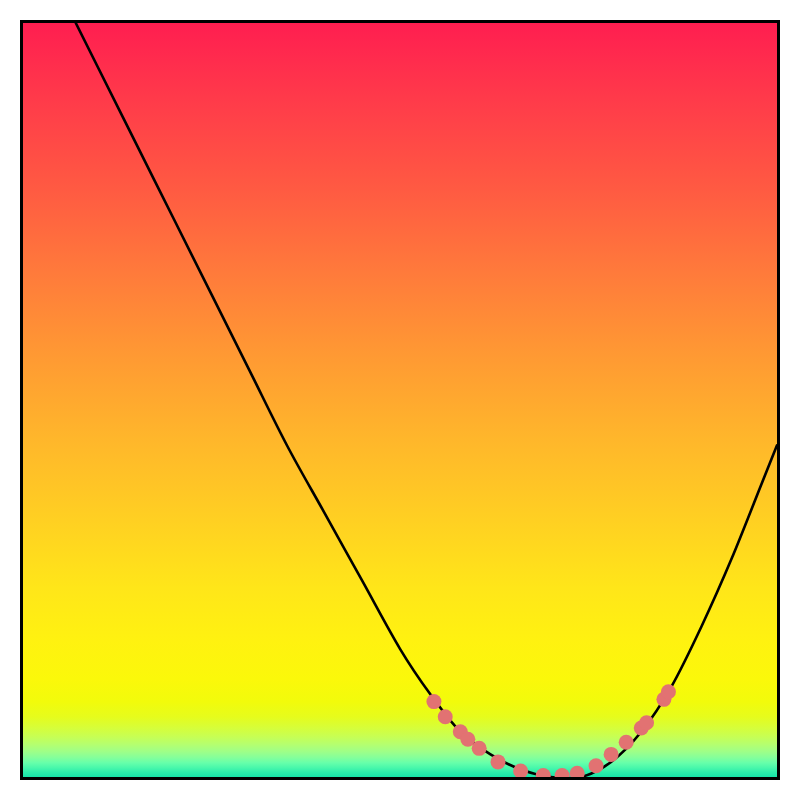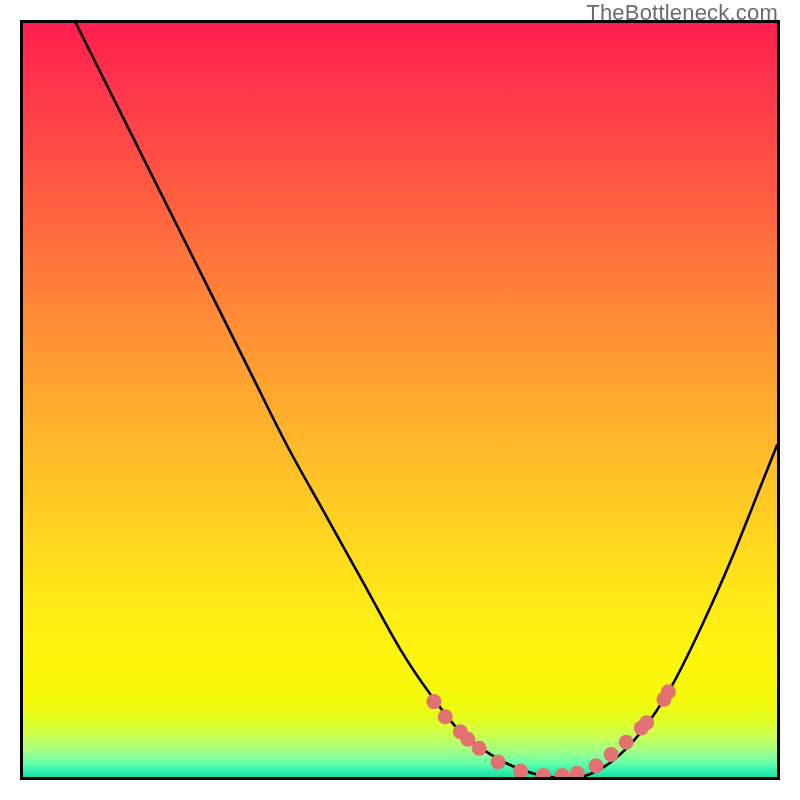--- a/index.html
+++ b/index.html
@@ -80,21 +80,20 @@
   }
   .dot {
     fill: #e27272;
     stroke: none;
   }
 </style>
 </head>
 <body>
 
 <div class="frame">
-  <div class="attrib">TheBottleneck.com</div>
 
   <div class="plot-area">
     <div class="grad-upper"></div>
 
     <svg class="curve-layer" viewBox="0 0 754 754" preserveAspectRatio="none">
       <path id="curve-path" class="curve-path" d="M 52.78000000000001,0 C 56.55000000000001,7.540000000000002 65.34666666666668,25.133333333333344 75.4,45.24000000000001 C 85.45333333333333,65.34666666666668 100.53333333333333,95.50666666666666 113.1,120.63999999999999 C 125.66666666666666,145.7733333333333 138.23333333333335,170.90666666666664 150.8,196.03999999999996 C 163.36666666666667,221.1733333333333 175.93333333333334,246.30666666666667 188.5,271.44 C 201.06666666666666,296.5733333333333 213.63333333333333,321.70666666666665 226.2,346.84 C 238.76666666666665,371.9733333333333 251.33333333333331,398.36333333333334 263.9,422.24 C 276.46666666666664,446.1166666666667 289.03333333333336,467.48 301.6,490.1 C 314.1666666666667,512.72 326.73333333333335,535.34 339.3,557.96 C 351.8666666666667,580.58 365.69,606.9699999999999 377,625.8199999999999 C 388.31,644.67 397.1066666666667,657.2366666666666 407.16,671.06 C 417.21333333333337,684.8833333333333 427.26666666666665,698.7066666666667 437.32,708.76 C 447.37333333333333,718.8133333333333 457.4266666666667,725.0966666666667 467.48,731.38 C 477.53333333333336,737.6633333333333 487.5866666666667,742.69 497.64000000000004,746.46 C 507.6933333333334,750.23 517.7466666666667,752.7433333333333 527.8,754 C 537.8533333333332,755.2566666666667 547.9066666666668,756.5133333333333 557.96,754 C 568.0133333333333,751.4866666666667 578.0666666666667,746.4599999999999 588.12,738.92 C 598.1733333333333,731.38 608.2266666666667,721.3266666666666 618.28,708.76 C 628.3333333333333,696.1933333333334 638.3866666666665,681.1133333333333 648.4399999999999,663.52 C 658.4933333333333,645.9266666666666 668.5466666666666,624.5633333333334 678.6,603.2 C 688.6533333333334,581.8366666666667 698.7066666666667,559.2166666666667 708.76,535.34 C 718.8133333333333,511.46333333333337 731.38,478.79 738.92,459.94 C 746.4599999999999,441.09 751.4866666666667,428.5233333333333 754,422.24"></path>
       <g id="dots-group">
           <circle cx="410.93" cy="678.6" r="7.5" class="dot"></circle>
           <circle cx="422.24000000000007" cy="693.68" r="7.5" class="dot"></circle>
           <circle cx="437.32" cy="708.76" r="7.5" class="dot"></circle>

